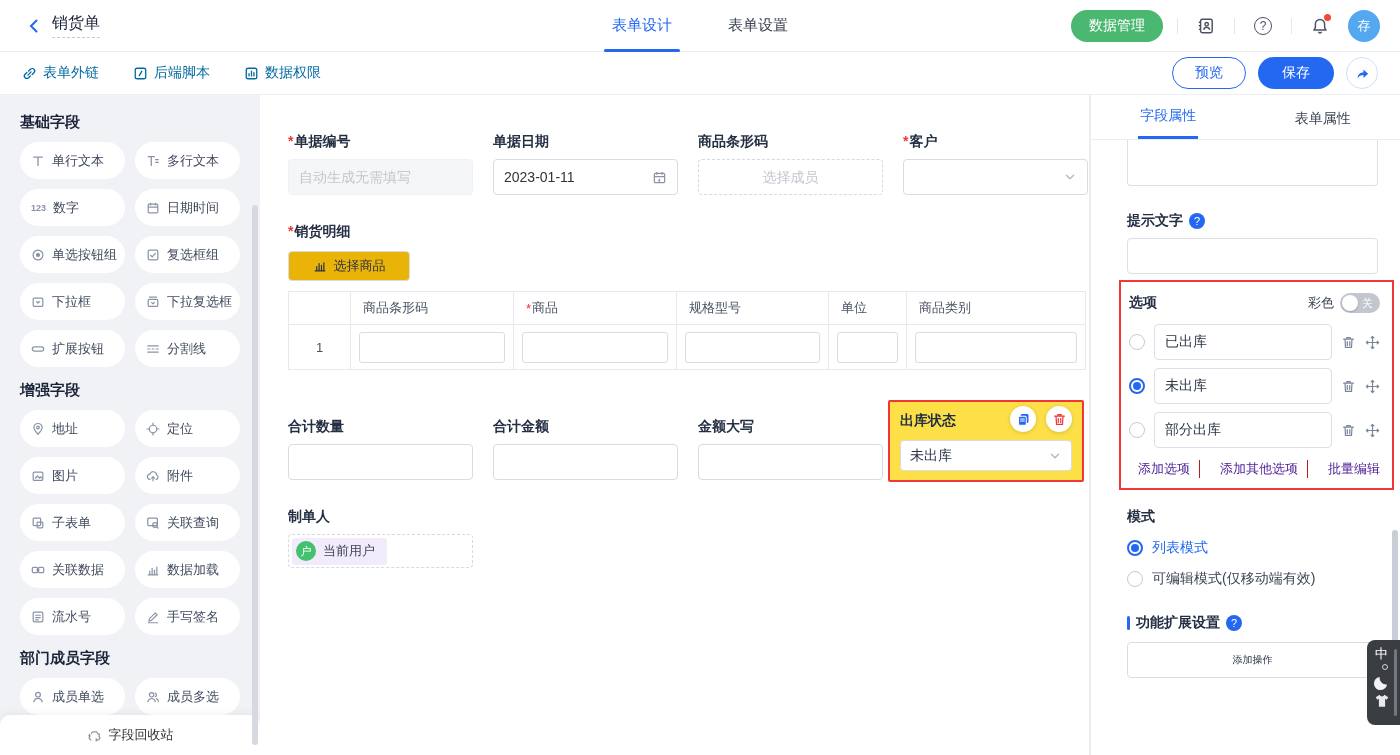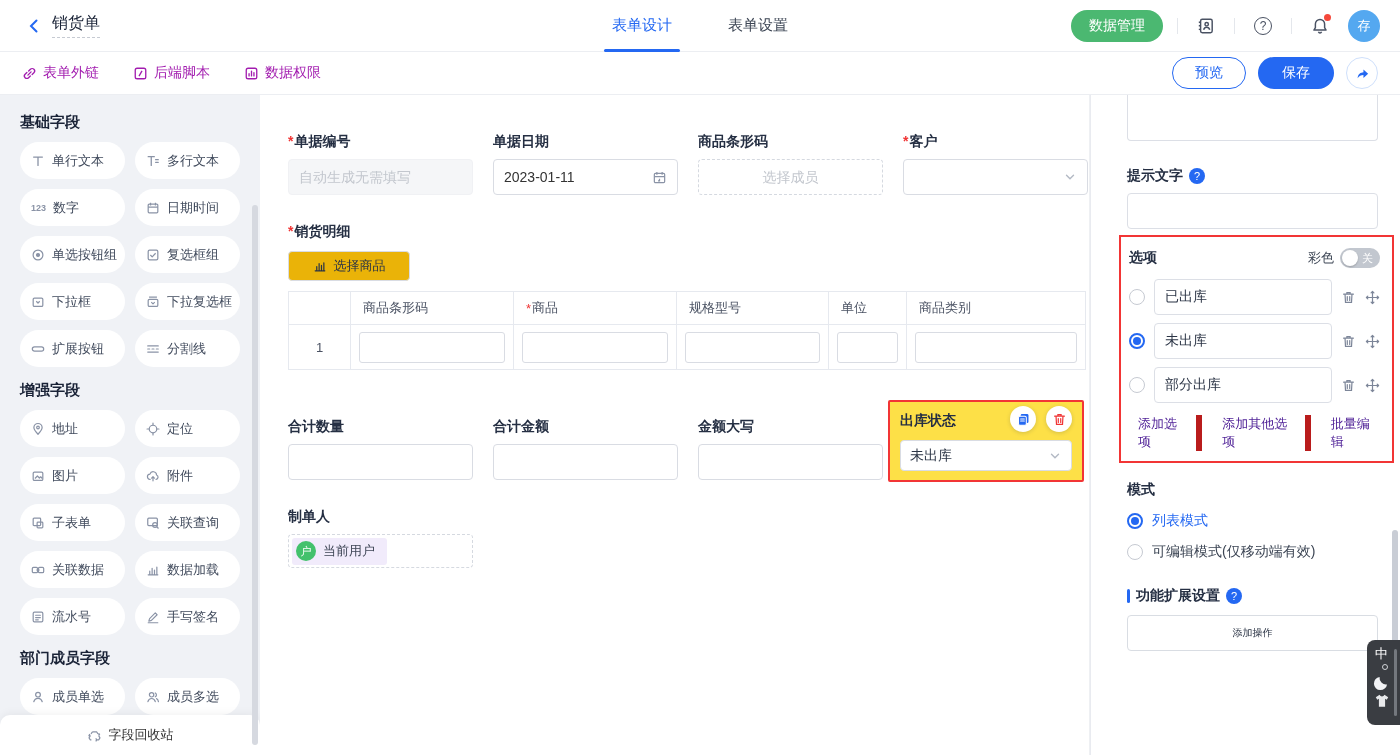--- a/index.html
+++ b/index.html
@@ -19,21 +19,21 @@
   .topright { margin-left:auto; display:flex; align-items:center; gap:14px; }
   .greenbtn { height:32px; padding:0 18px; border-radius:16px; background:#4bb871; color:#fff; font-size:14px; display:flex; align-items:center; cursor:pointer; }
   .vdiv { width:1px; height:16px; background:#e4e7ec; }
   .tico { width:28px; height:28px; display:flex; align-items:center; justify-content:center; color:#4a5263; cursor:pointer; position:relative; }
   .helpc { width:18px; height:18px; border:1.4px solid #4a5263; border-radius:50%; font-size:12px; display:flex; align-items:center; justify-content:center; }
   .reddot { position:absolute; top:2px; right:3px; width:7px; height:7px; border-radius:50%; background:#f5483b; }
   .avatar { width:32px; height:32px; border-radius:50%; background:#54a8f0; color:#fff; font-size:13px; display:flex; align-items:center; justify-content:center; cursor:pointer; }
 
   
   .subbar { height:43px; display:flex; align-items:center; padding:0 22px; border-bottom:1px solid #eceef2; background:#fff; }
-  .sublink { display:flex; align-items:center; gap:6px; color:#a21caf; font-size:14px; margin-right:34px; cursor:pointer; }
+  .sublink { display:flex; align-items:center; gap:6px; color:#0369a1; font-size:14px; margin-right:34px; cursor:pointer; }
   .subright { margin-left:auto; display:flex; align-items:center; gap:12px; }
   .previewbtn { height:32px; padding:0 22px; border:1px solid #2468f2; color:#2468f2; border-radius:16px; background:#fff; font-size:14px; display:flex; align-items:center; cursor:pointer; }
   .savebtn { height:32px; padding:0 24px; background:#2468f2; color:#fff; border-radius:16px; font-size:14px; display:flex; align-items:center; cursor:pointer; }
   .sharebtn { width:32px; height:32px; border-radius:50%; border:1px solid #cfe0fb; background:#fff; display:flex; align-items:center; justify-content:center; cursor:pointer; }
 
   
   .main { display:flex; height:660px; }
 
   
   .sidebar { width:260px; background:#f0f2f6; position:relative; padding:18px 20px 0; overflow:hidden; flex:none; }
@@ -110,21 +110,21 @@
   .optselect { margin-top:8px; height:34px; border:1px solid #dcdfe6; border-radius:4px; display:flex; align-items:center; padding:0 10px; font-size:14px; color:#2b3445; cursor:pointer; background:#fff; }
   .optrow { display:flex; align-items:center; margin-top:8px; gap:9px; }
   .radio { width:16px; height:16px; border-radius:50%; border:1px solid #c6cad2; background:#fff; flex:none; position:relative; cursor:pointer; }
   .radio.checked { border:2px solid #2468f2; }
   .radio.checked::after { content:""; position:absolute; left:50%; top:50%; width:8px; height:8px; margin:-4px 0 0 -4px; border-radius:50%; background:#2468f2; }
   .optinp { flex:1; height:36px; border:1px solid #dcdfe6; border-radius:4px; display:flex; align-items:center; padding:0 10px; min-width:0; }
   .optinp input { border:none; outline:none; width:100%; font-size:14px; color:#2b3445; background:transparent; font-family:inherit; }
   .opticon { color:#7d8699; cursor:pointer; flex:none; }
   .optlinks { display:flex; justify-content:flex-end; align-items:center; margin-top:12px; font-size:13px; color:#4c1d95; }
   .optlink { padding:0 9px; cursor:pointer; }
-  .optlink + .optlink { border-left:6px solid #b91c1c;padding-left:20px; }
+  .optlink + .optlink { border-left:1px solid #b91c1c;padding-left:20px; }
   .optlinks .optlink:last-child { padding-right:0; }
 
   .mrow { margin-top:13px; display:flex; align-items:center; gap:9px; font-size:14px; color:#3c4554; }
   .mrow.on { color:#2468f2; }
   .exttitle { margin-top:26px; }
   .bluebar { width:3px; height:14px; background:#2468f2; border-radius:2px; }
   .addop { margin-top:10px; height:36px; width:100%; border:1px solid #d9dde3; border-radius:4px; background:#fff; display:flex; align-items:center; justify-content:center; font-size:10px; color:#2b3445; cursor:pointer; }
   .pn-scroll { position:absolute; right:2px; top:435px; width:6px; height:170px; border-radius:3px; background:#c9cdd5; }
 
   
@@ -585,20 +585,28 @@
           <span class="usertag">
             <span class="uavatar">户</span>
             <span>当前用户</span>
           </span>
         </div>
       </div>
     </div>
   </div>
 
   <div class="panel">
+    <div class="ptabs">
+      <div class="ptab active">
+          <span>字段属性</span>
+        </div>
+      <div class="ptab">
+          <span>表单属性</span>
+        </div>
+    </div>
     <div class="pcontent">
       <div class="input-cut"></div>
 
       <div class="plabel">
         <span>提示文字</span>
         <span class="qbadge">?</span>
       </div>
       <div class="hinput"></div>
 
       <div class="optbox">

